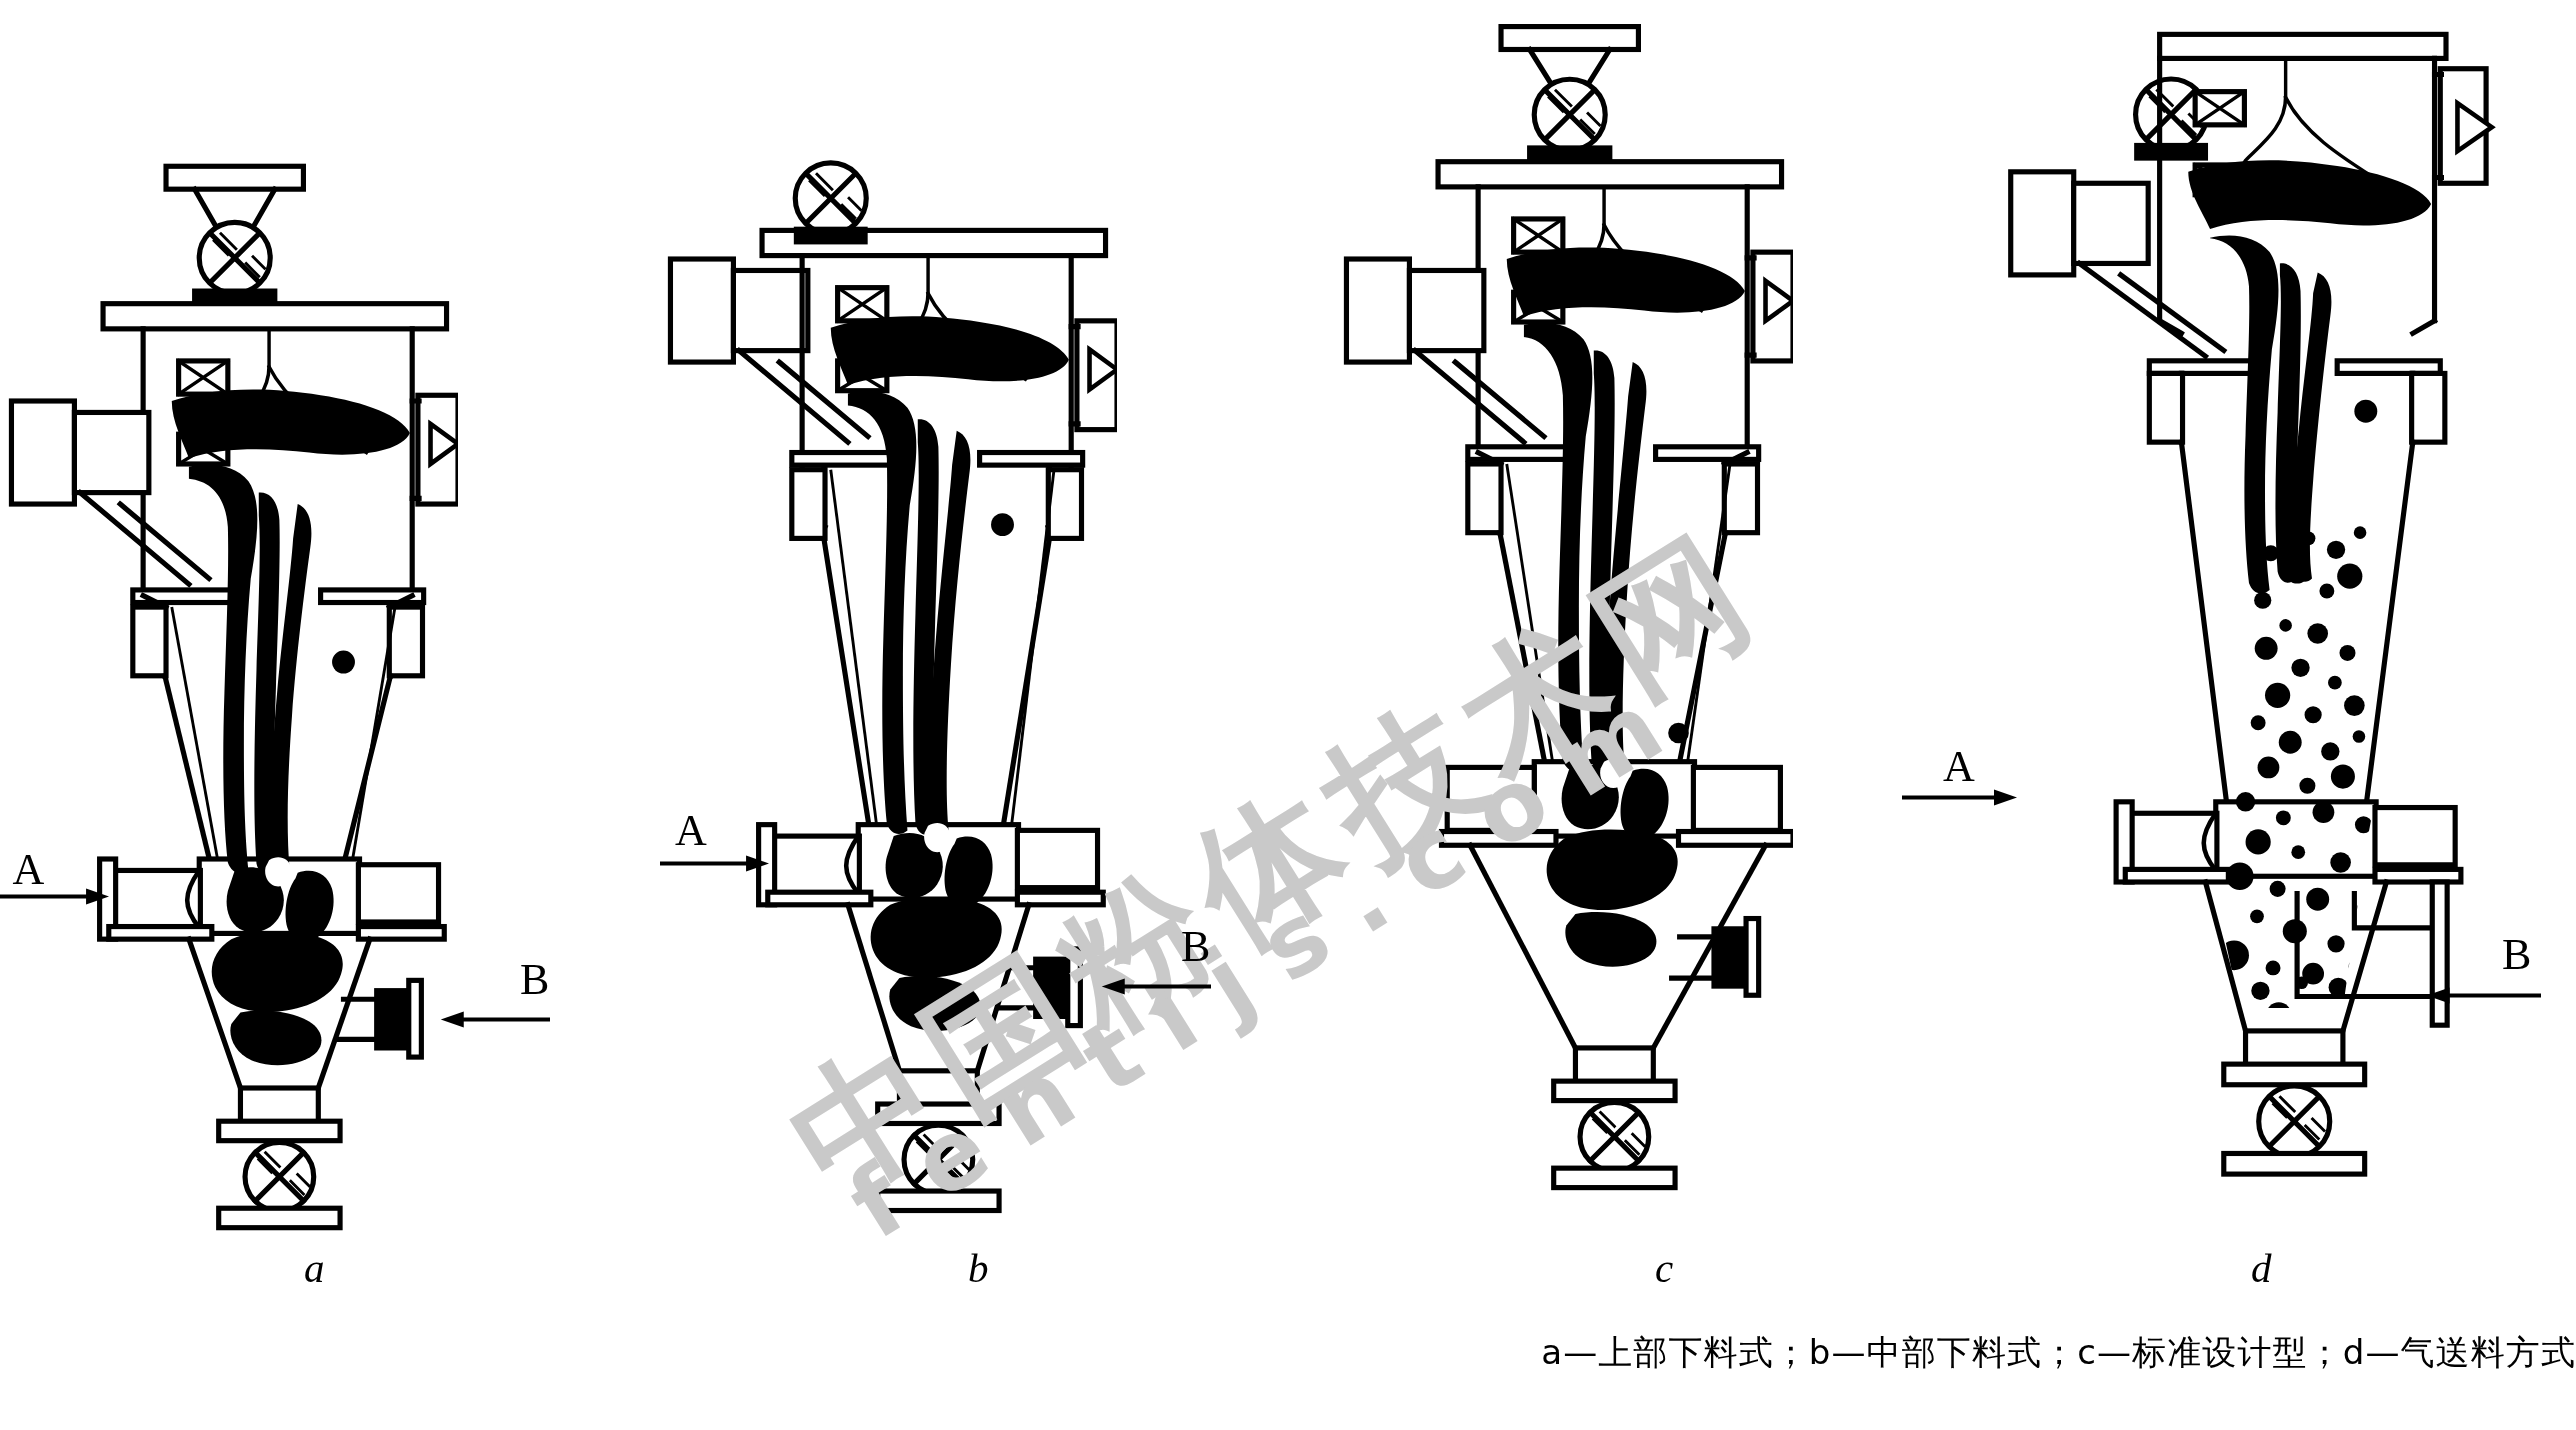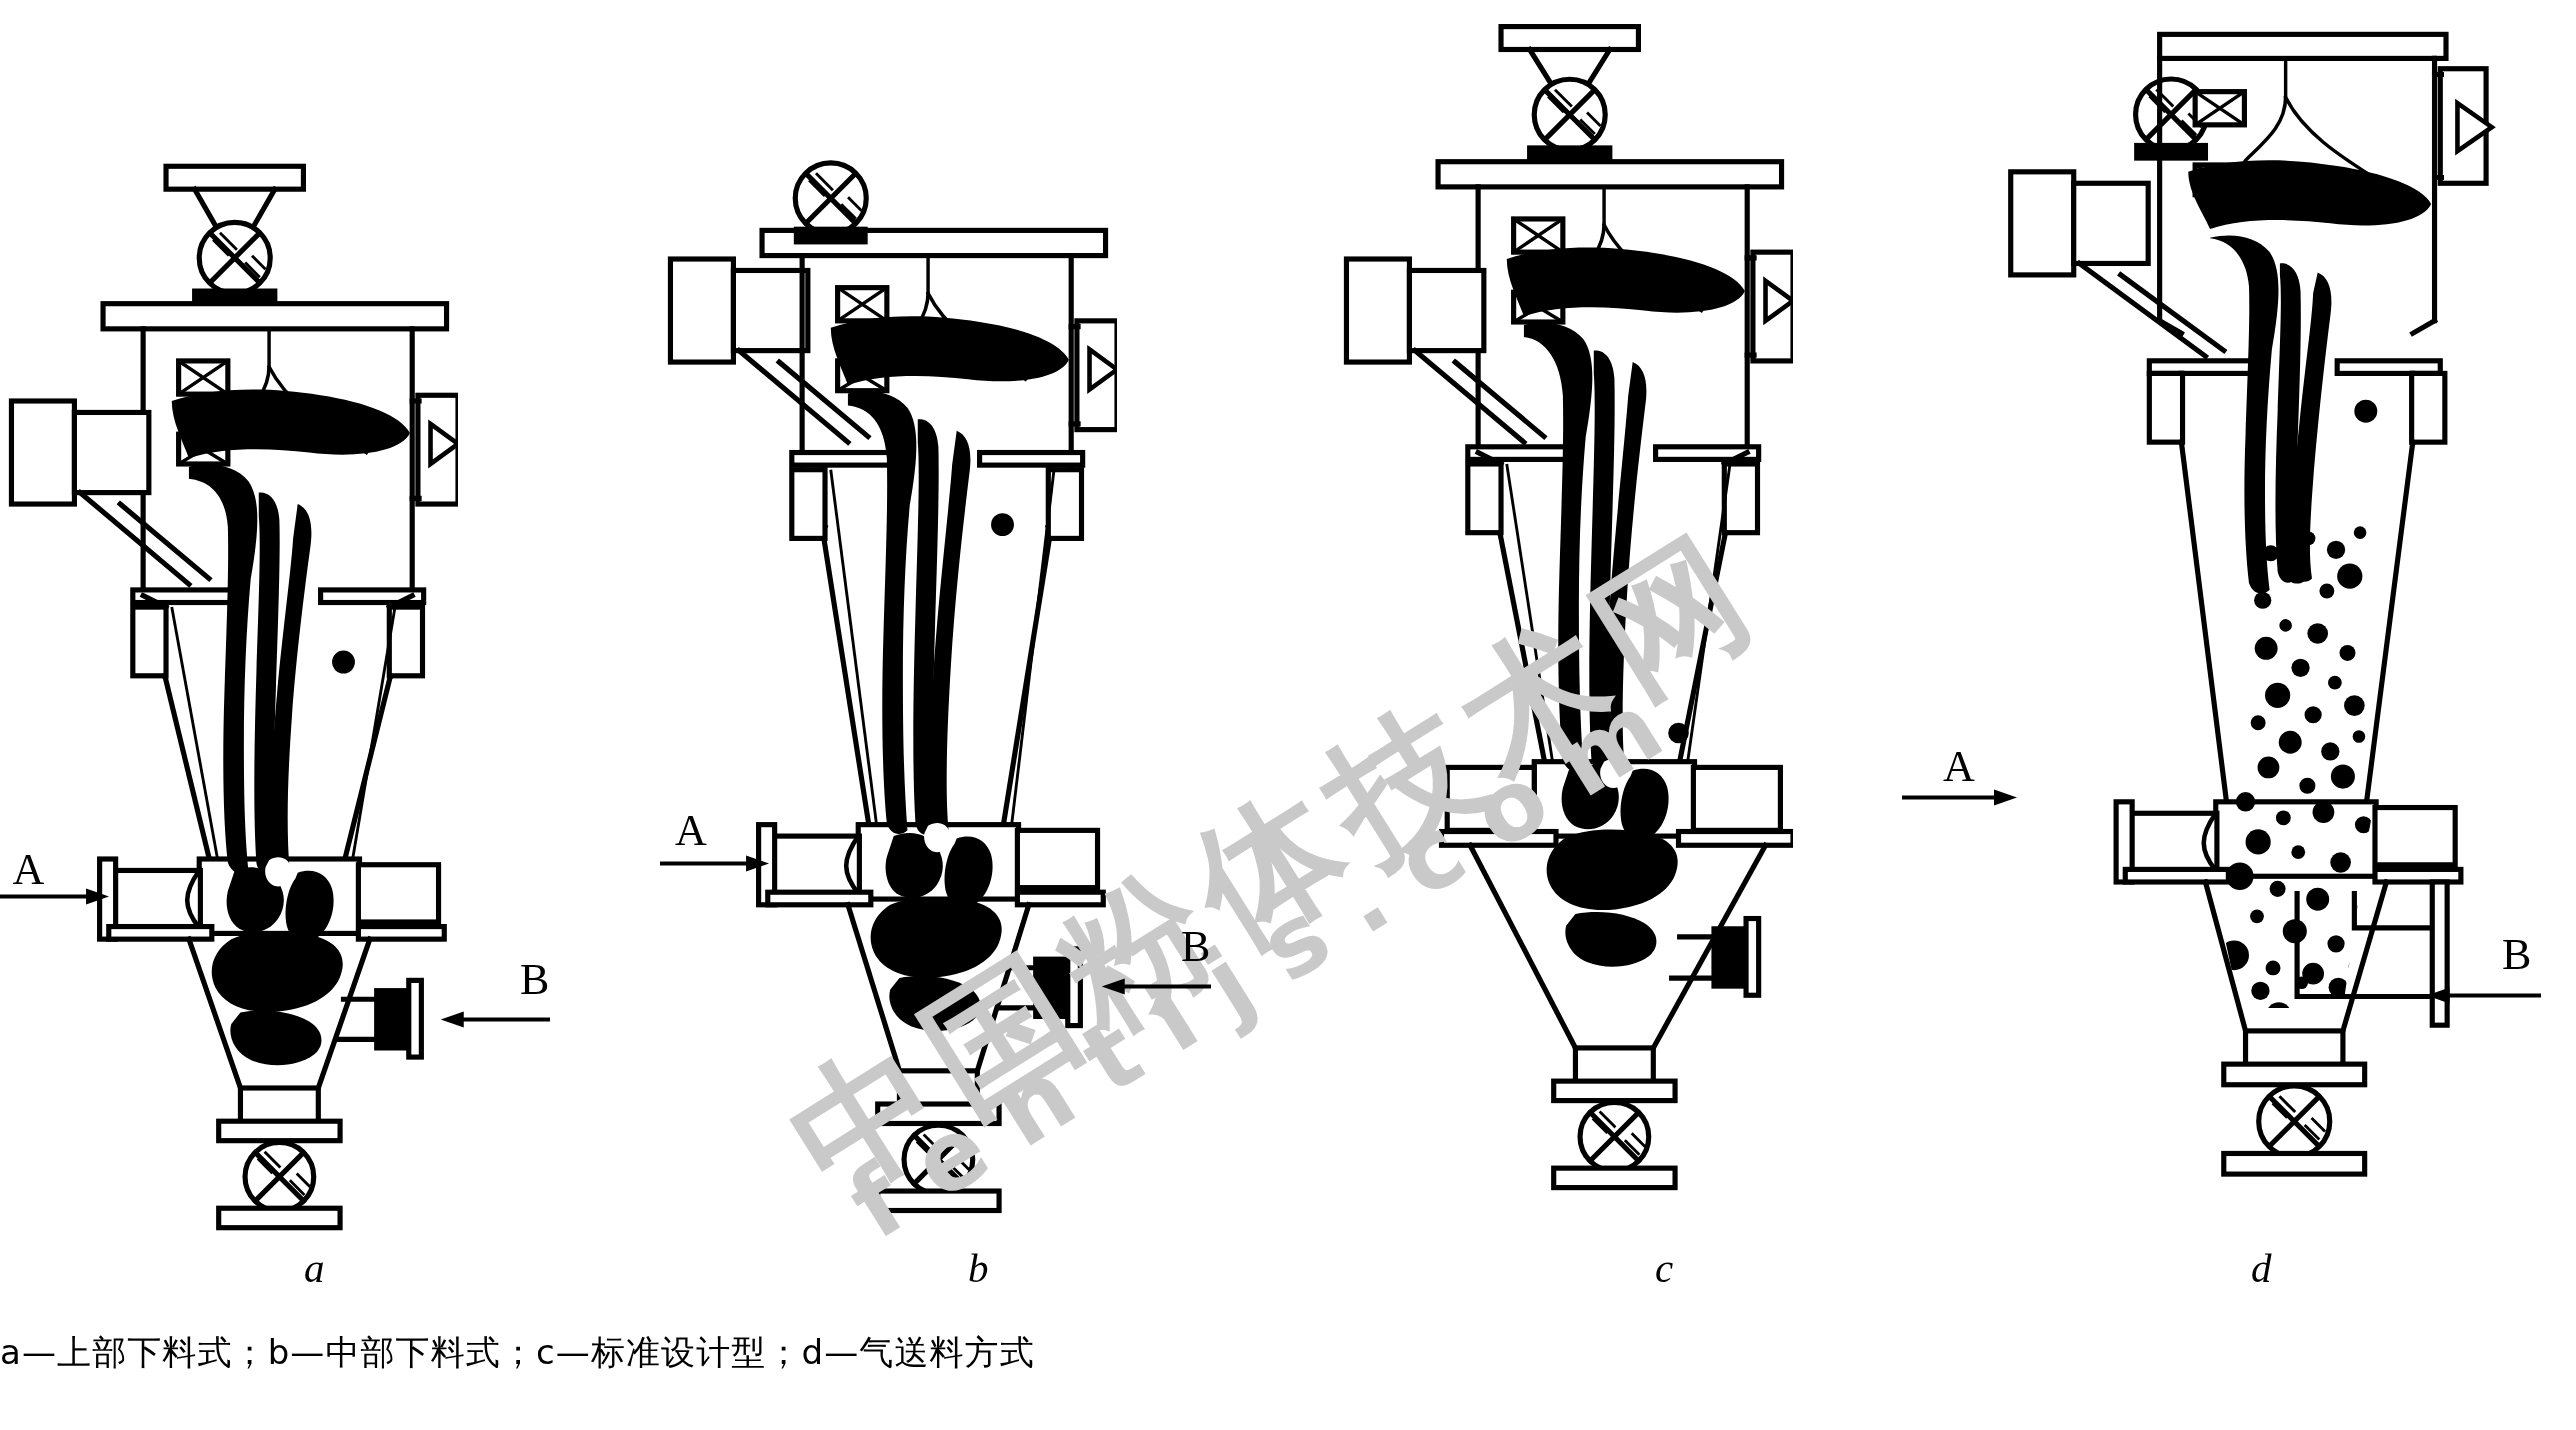--- a/index.html
+++ b/index.html
@@ -52,21 +52,21 @@
     font-style:italic;
     font-size:41px;
     color:#000;
     z-index:9;
     line-height:1;
   }
   #caption{
     position:absolute;
     left:0; top:1330px;
     width:2576px;
-    text-align:left;
+    text-align:right;
     font-family:"DejaVu Sans",sans-serif;
     font-size:34px;
     color:#000;
     letter-spacing:1.1px;
     z-index:9;
     white-space:nowrap;
   }
   .arrow-svg{position:absolute;z-index:9;}
 </style>
 </head>

